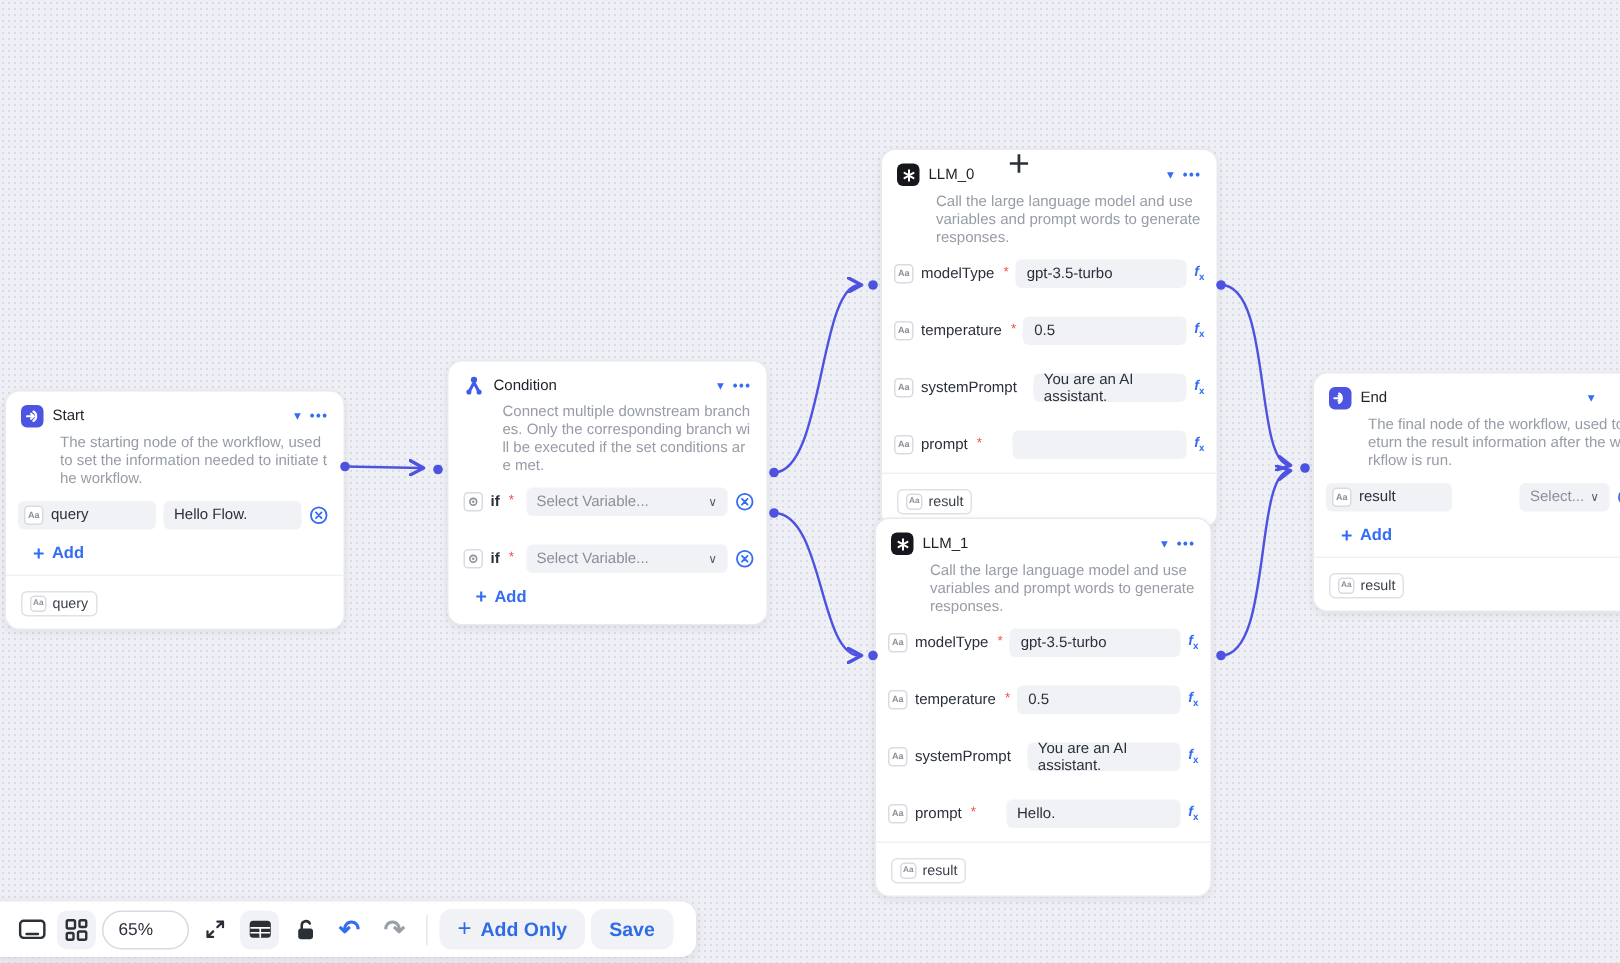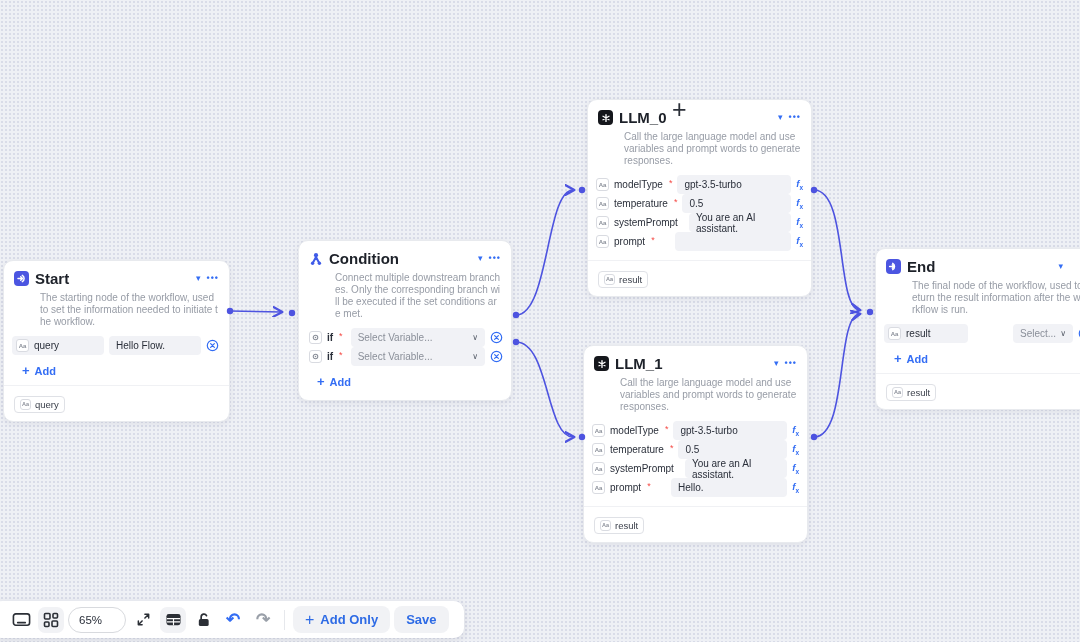--- a/index.html
+++ b/index.html
@@ -5,28 +5,28 @@
   html,body{margin:0;padding:0;}
   body{font-family:"Liberation Sans",sans-serif;-webkit-font-smoothing:antialiased;}
   .canvas{position:relative;width:1080px;height:642px;overflow:hidden;
     background-color:#eef0f5;
     background-image:radial-gradient(circle,#d9dce8 0.8px,transparent 0.9px);
     background-size:4px 4px;}
   
   .node{position:absolute;background:#fff;border:1px solid #e8eaee;border-radius:10px;
     box-shadow:0 2px 6px rgba(25,30,50,.07);box-sizing:border-box;z-index:2;}
   .node-header{display:flex;align-items:center;gap:6px;padding:9px 10px 3px 10px;}
-  .node-title{font-size:15px;font-weight:700;color:#1d2129;flex:0 0 auto;}
+  .node-title{font-size:10px;font-weight:400;color:#1d2129;flex:0 0 auto;}
   .header-spacer{flex:1;}
   .chev{color:#336df4;font-size:9px;line-height:1;cursor:pointer;}
   .menu-dots{color:#336df4;font-size:9px;letter-spacing:1px;line-height:1;cursor:pointer;font-weight:700;}
   .node-desc{padding:2px 10px 4px 10px;font-size:10px;line-height:12px;color:#979ca6;
     word-break:break-all;margin-left:26px;}
   .sq-icon{width:15px;height:15px;border-radius:4px;display:flex;align-items:center;justify-content:center;flex:0 0 auto;}
-  .rows{display:flex;flex-direction:column;gap:0;padding:4px 8px 0 8px;}
+  .rows{display:flex;flex-direction:column;gap:19px;padding:4px 8px 0 8px;}
   .frow{display:flex;align-items:center;gap:5px;}
   .gbox{background:#f1f2f6;border-radius:4px;height:19px;display:flex;align-items:center;
     font-size:10px;color:#2a2f3a;box-sizing:border-box;padding:0 7px;}
   .type-badge{width:13px;height:13px;border:1px solid #d9dbe1;border-radius:3px;background:#fff;
     display:flex;align-items:center;justify-content:center;font-size:6px;color:#8a8f99;
     box-sizing:border-box;flex:0 0 auto;font-weight:700;}
   .req{color:#f54a45;font-size:9px;position:relative;top:-2px;margin-left:1px;}
   .fx{color:#336df4;font-size:9.5px;font-style:italic;font-weight:700;flex:0 0 auto;cursor:pointer;}
   .fx sub{font-size:6.5px;font-style:normal;}
   .del{width:13px;height:13px;flex:0 0 auto;cursor:pointer;}

